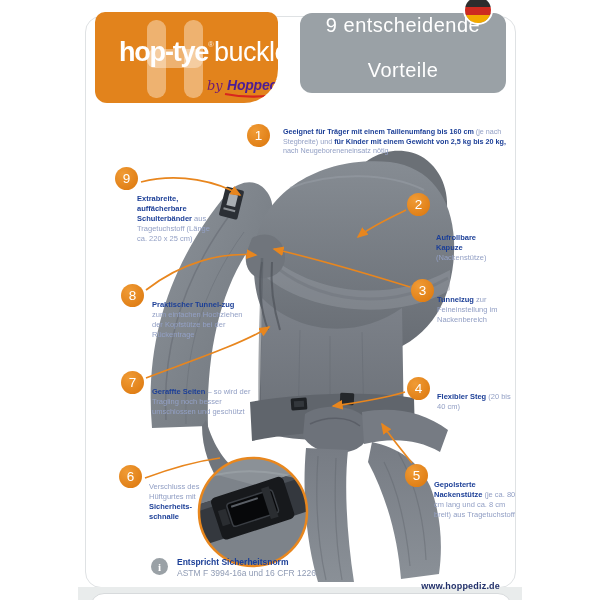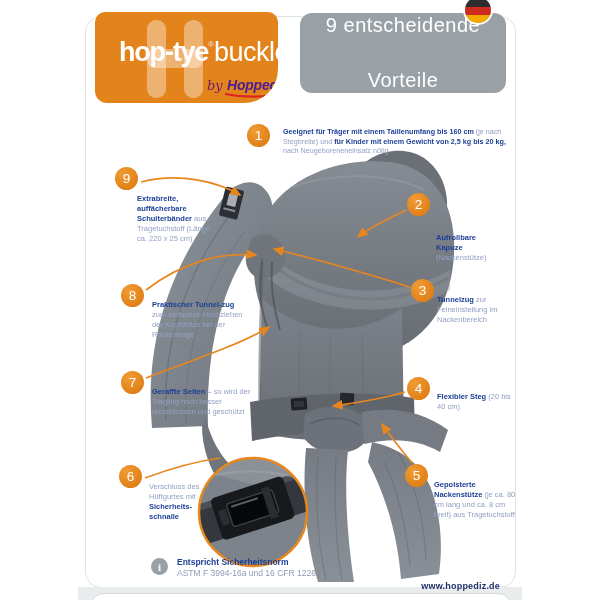--- a/index.html
+++ b/index.html
@@ -5,21 +5,21 @@
   html,body{margin:0;padding:0;}
   body{width:600px;height:600px;background:#ffffff;font-family:"Liberation Sans",sans-serif;position:relative;overflow:hidden;}
   .page{position:absolute;inset:0;}
 
   
   .main-card{position:absolute;left:85px;top:16px;width:429px;height:570px;background:#fff;border:1px solid #dfe2e4;border-radius:16px;}
   .gap-strip{position:absolute;left:78px;top:587px;width:444px;height:13px;background:#e9ecec;}
   .next-card{position:absolute;left:90px;top:593px;width:420px;height:20px;background:#fff;border:1px solid #d7dadc;border-radius:14px 14px 0 0;}
 
   
-  .title-box{position:absolute;left:300px;top:13px;width:206px;height:80px;background:#9aa1a6;border-radius:12px;color:#fff;display:flex;flex-direction:column;align-items:center;justify-content:space-between;z-index:3;gap:20px;}
+  .title-box{position:absolute;left:300px;top:13px;width:206px;height:80px;background:#9aa1a6;border-radius:12px;color:#fff;display:flex;flex-direction:column;align-items:center;justify-content:flex-start;z-index:3;gap:20px;}
   .title-box div{font-size:20px;line-height:25px;letter-spacing:.5px;font-weight:400;}
   .logo-box{position:absolute;left:95px;top:12px;width:183px;height:91px;background:#e2831c;border-radius:10px 10px 34px 12px;z-index:4;overflow:hidden;}
   .h-glyph{position:absolute;left:52px;top:8px;width:56px;height:78px;}
   .h-bar{position:absolute;width:19px;height:78px;border-radius:9px;background:rgba(255,244,228,.42);}
   .h-cross{position:absolute;left:0;top:29px;width:56px;height:19px;border-radius:8px;background:rgba(255,244,228,.42);}
   .brand{position:absolute;left:24px;top:25px;white-space:nowrap;color:#fff;}
   .brand .bld{font-size:27px;font-weight:bold;letter-spacing:-1.2px;}
   .brand .reg{font-size:8px;vertical-align:14px;color:#f7e6d2;}
   .brand .lt{font-size:27px;font-weight:400;letter-spacing:-.5px;}
   .byline{position:absolute;left:112px;top:62px;width:100px;height:26px;}

